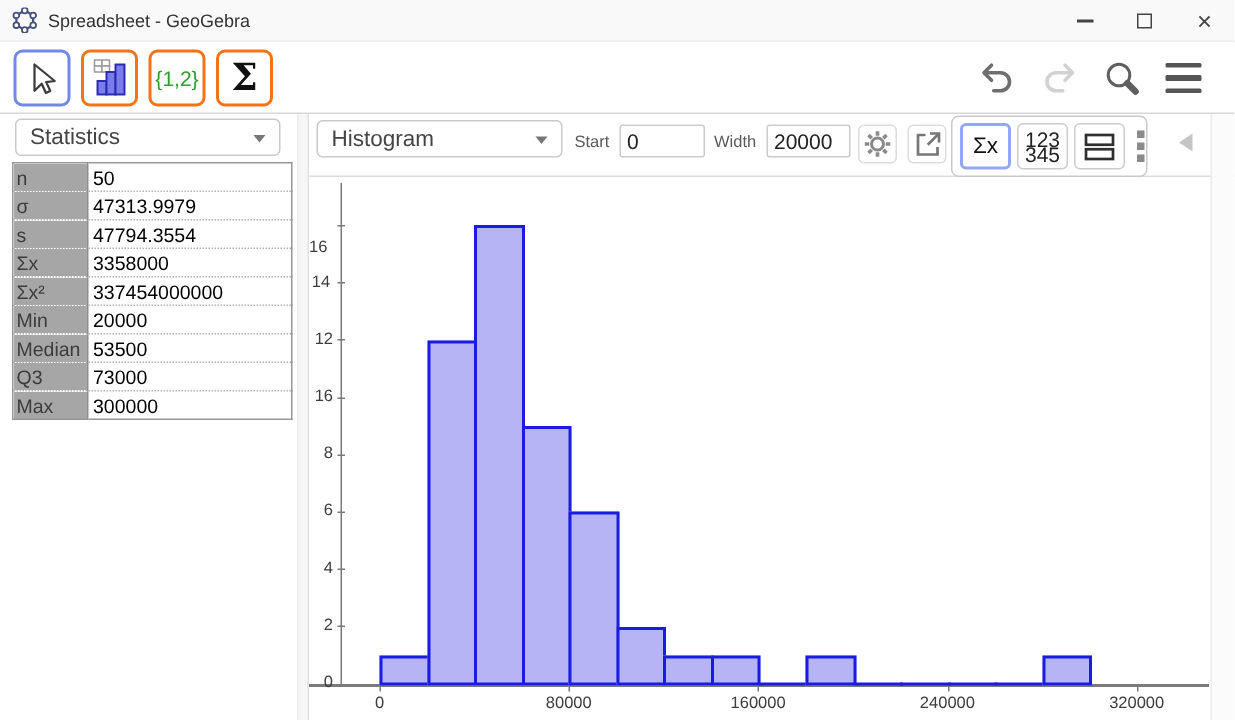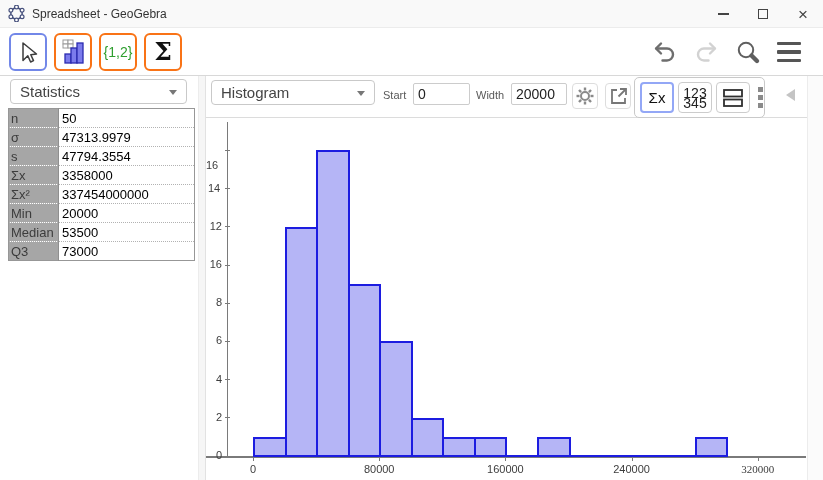--- a/index.html
+++ b/index.html
@@ -195,20 +195,24 @@
             <td class="lbl">Min</td>
             <td class="val">20000</td>
           </tr>
           <tr>
             <td class="lbl">Median</td>
             <td class="val">53500</td>
           </tr>
           <tr>
             <td class="lbl">Q3</td>
             <td class="val">73000</td>
+          </tr>
+          <tr>
+            <td class="lbl">Max</td>
+            <td class="val">300000</td>
           </tr>
         </tbody>
       </table>
   </div>
 
   <div class="scroll-strip"></div>
 
   <div class="chart-panel">
     <div class="chart-header">
       <div class="select-box type-select">
@@ -291,21 +295,21 @@
         <div class="tick-label" style="left: 0px; top: 41px; width: 16px; text-align: left;">16</div>
         <div class="tick" style="left: 47px; top: 338px; width: 1px; height: 5px;"></div>
         <div class="tick-label" style="left: 12px; top: 345px; width: 70px; text-align: center;">0</div>
         <div class="tick" style="left: 173.2px; top: 338px; width: 1px; height: 5px;"></div>
         <div class="tick-label" style="left: 138.2px; top: 345px; width: 70px; text-align: center;">80000</div>
         <div class="tick" style="left: 299.4px; top: 338px; width: 1px; height: 5px;"></div>
         <div class="tick-label" style="left: 264.4px; top: 345px; width: 70px; text-align: center;">160000</div>
         <div class="tick" style="left: 425.6px; top: 338px; width: 1px; height: 5px;"></div>
         <div class="tick-label" style="left: 390.6px; top: 345px; width: 70px; text-align: center;">240000</div>
         <div class="tick" style="left: 551.8px; top: 338px; width: 1px; height: 5px;"></div>
-        <div class="tick-label" style="left: 516.8px; top: 345px; width: 70px; text-align: center; font-family: Liberation Serif, serif;">320000</div>
+        <div class="tick-label" style="left: 516.8px; top: 345px; width: 70px; text-align: center;">320000</div>
         <div class="bar" style="left: 47px; top: 319px; width: 34px; height: 20px; background: rgb(181, 181, 246); border: 2px solid rgb(28, 28, 224);"></div>
         <div class="bar" style="left: 79px; top: 109px; width: 33px; height: 230px; background: rgb(181, 181, 246); border: 2px solid rgb(28, 28, 224);"></div>
         <div class="bar" style="left: 110px; top: 32px; width: 34px; height: 307px; background: rgb(181, 181, 246); border: 2px solid rgb(28, 28, 224);"></div>
         <div class="bar" style="left: 142px; top: 166px; width: 33px; height: 173px; background: rgb(181, 181, 246); border: 2px solid rgb(28, 28, 224);"></div>
         <div class="bar" style="left: 173px; top: 223px; width: 34px; height: 116px; background: rgb(181, 181, 246); border: 2px solid rgb(28, 28, 224);"></div>
         <div class="bar" style="left: 205px; top: 300px; width: 33px; height: 39px; background: rgb(181, 181, 246); border: 2px solid rgb(28, 28, 224);"></div>
         <div class="bar" style="left: 236px; top: 319px; width: 34px; height: 20px; background: rgb(181, 181, 246); border: 2px solid rgb(28, 28, 224);"></div>
         <div class="bar" style="left: 268px; top: 319px; width: 33px; height: 20px; background: rgb(181, 181, 246); border: 2px solid rgb(28, 28, 224);"></div>
         <div class="bar" style="left: 299px; top: 337px; width: 34px; height: 2px; background: rgb(28, 28, 224);"></div>
         <div class="bar" style="left: 331px; top: 319px; width: 34px; height: 20px; background: rgb(181, 181, 246); border: 2px solid rgb(28, 28, 224);"></div>

